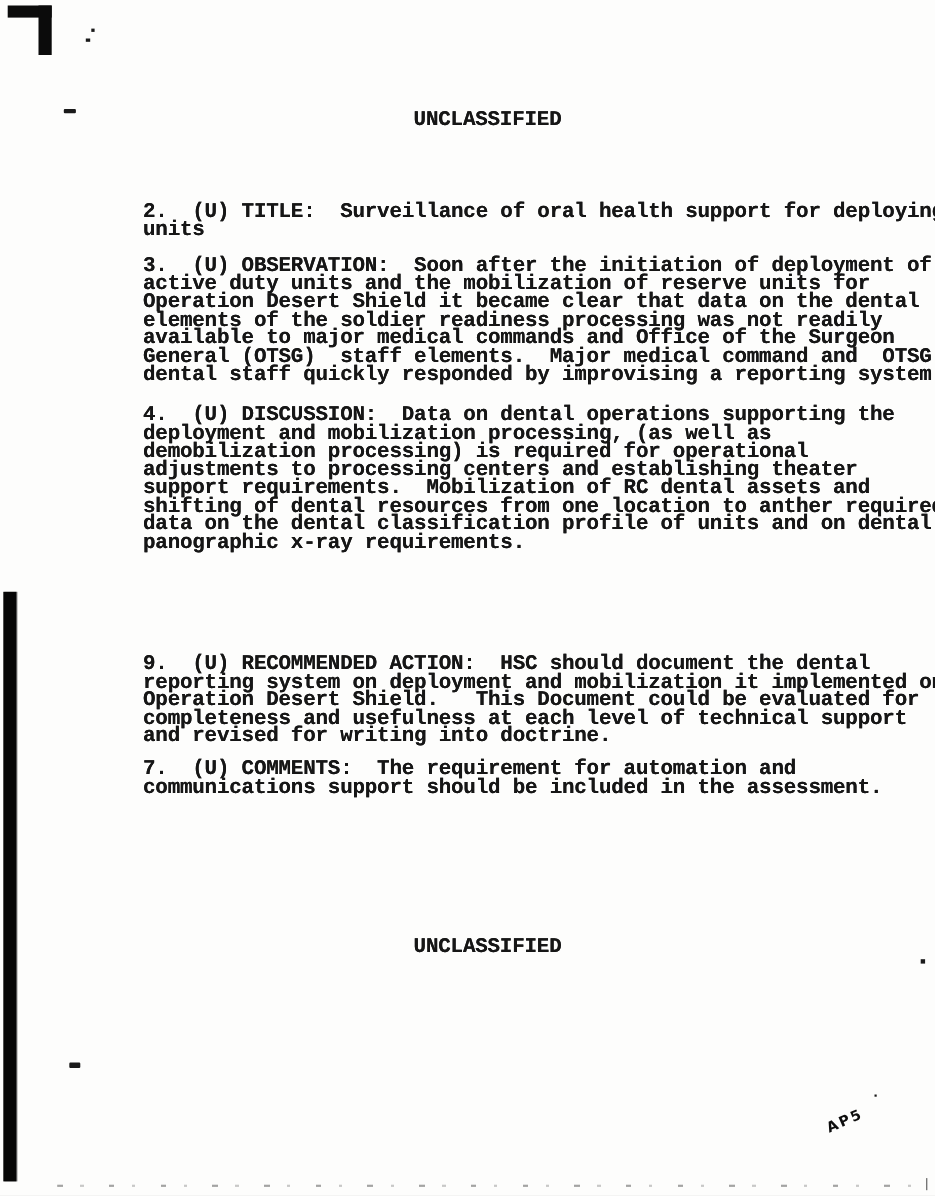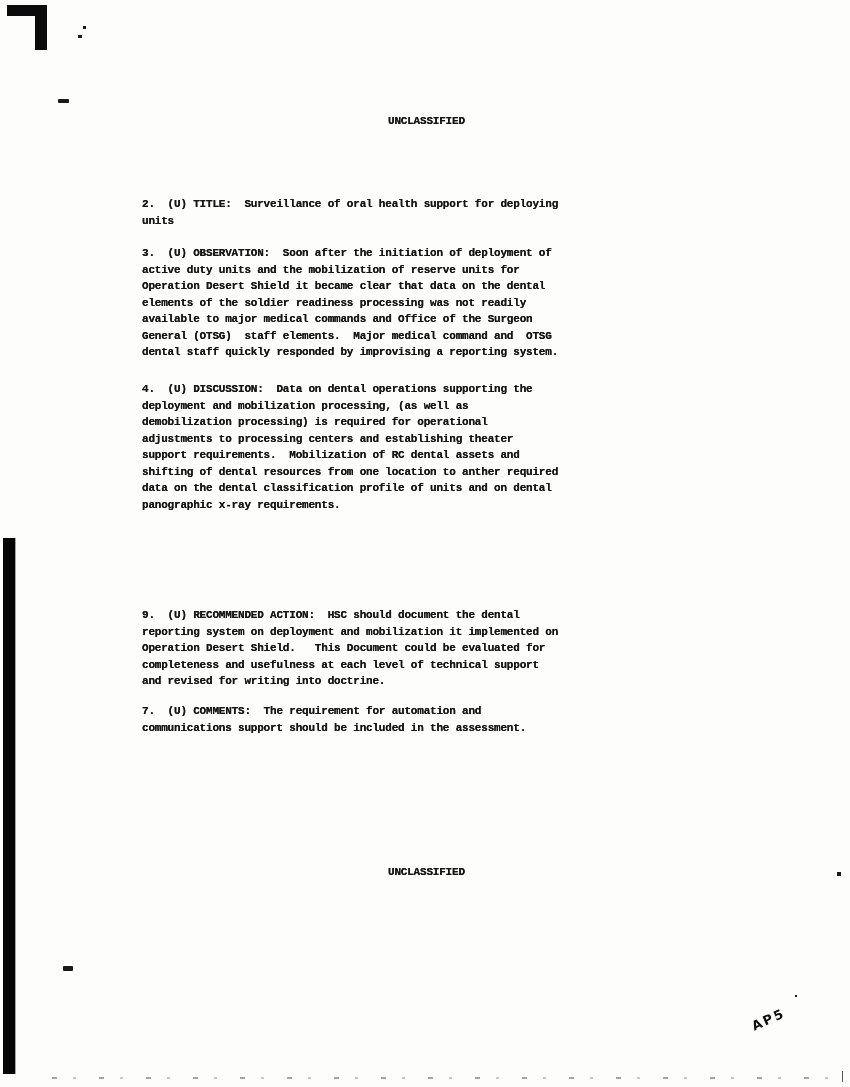--- a/index.html
+++ b/index.html
@@ -12,23 +12,23 @@
     width: 850px;
     height: 1087px;
     margin: 0 auto;
     background: #fdfdfc;
     overflow: hidden;
     font-family: "Liberation Mono", "DejaVu Sans Mono", monospace;
     color: #151515;
   }
   .typed {
     position: absolute;
-    margin: 12px;
+    margin: 0;
     font-family: "Liberation Mono", "DejaVu Sans Mono", monospace;
-    font-size: 11px;
+    font-size: 19px;
     line-height: 16.5px;
     font-weight: bold;
     white-space: pre;
     color: #161616;
     text-shadow: 0 0 0.5px #222;
     letter-spacing: -0.2px;
   }
   .para { left: 130px; }
   .classification { left: 376px; }
   .corner-mark-h {

